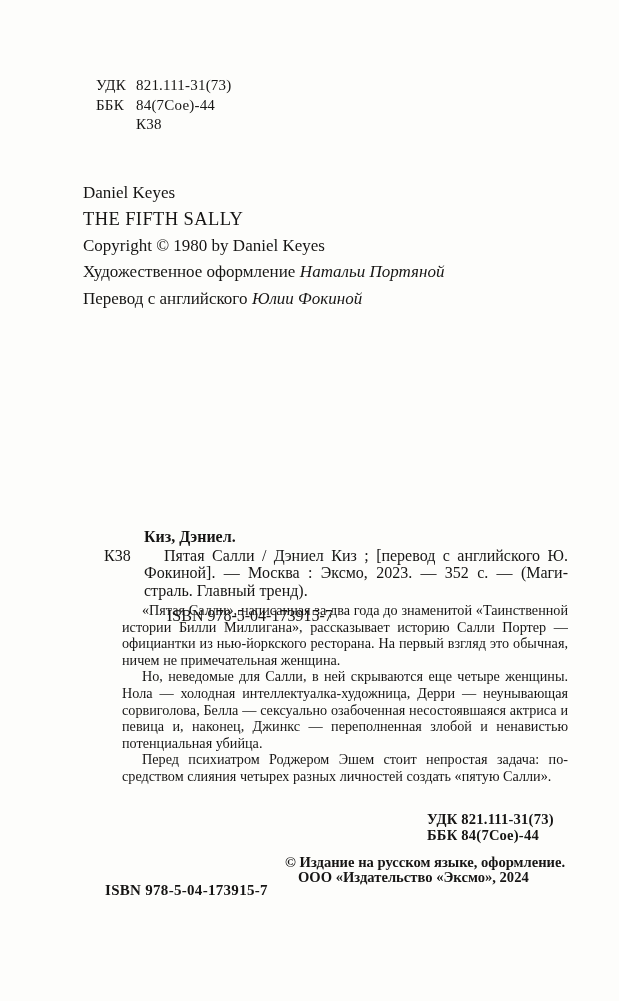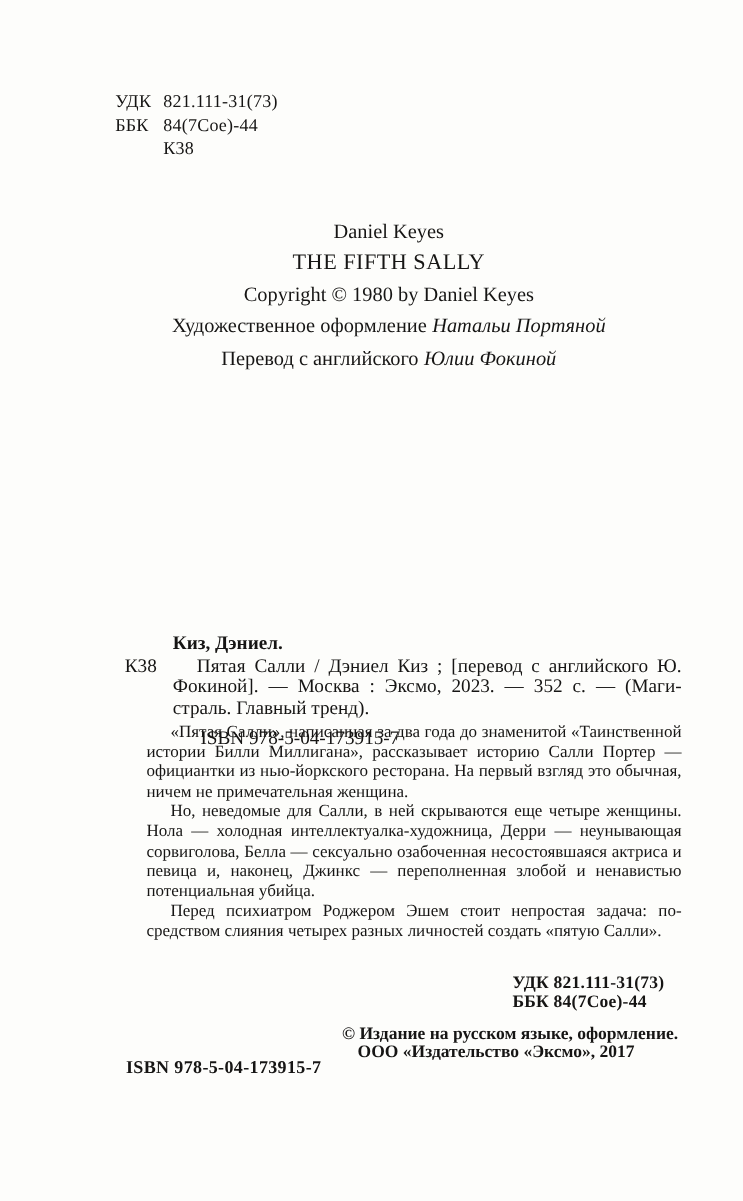--- a/index.html
+++ b/index.html
@@ -27,21 +27,21 @@
     line-height: 19.5px;
     letter-spacing: 0.2px;
   }
 
   
   .title-block {
     position: absolute;
     left: 83px;
     top: 180px;
     width: 482px;
-    text-align: center;
+    text-align: left;
   }
   .title-block .t-line {
     font-size: 17px;
     line-height: 26.4px;
   }
   .title-block .t-orig {
     font-size: 18.5px;
     letter-spacing: 0.4px;
   }
   .t-italic {
@@ -165,14 +165,14 @@
 </div>
 
 <div class="bottom-codes">
   <div>УДК 821.111-31(73)</div>
   <div>ББК 84(7Сое)-44</div>
 </div>
 
 <div class="footer-isbn">ISBN 978-5-04-173915-7</div>
 <div class="footer-copyright">
   <div>© Издание на русском языке, оформление.</div>
-  <div class="fc-indent">ООО «Издательство «Эксмо», 2017</div>
+  <div class="fc-indent">ООО «Издательство «Эксмо», 2024</div>
 </div>
 
 </body></html>

